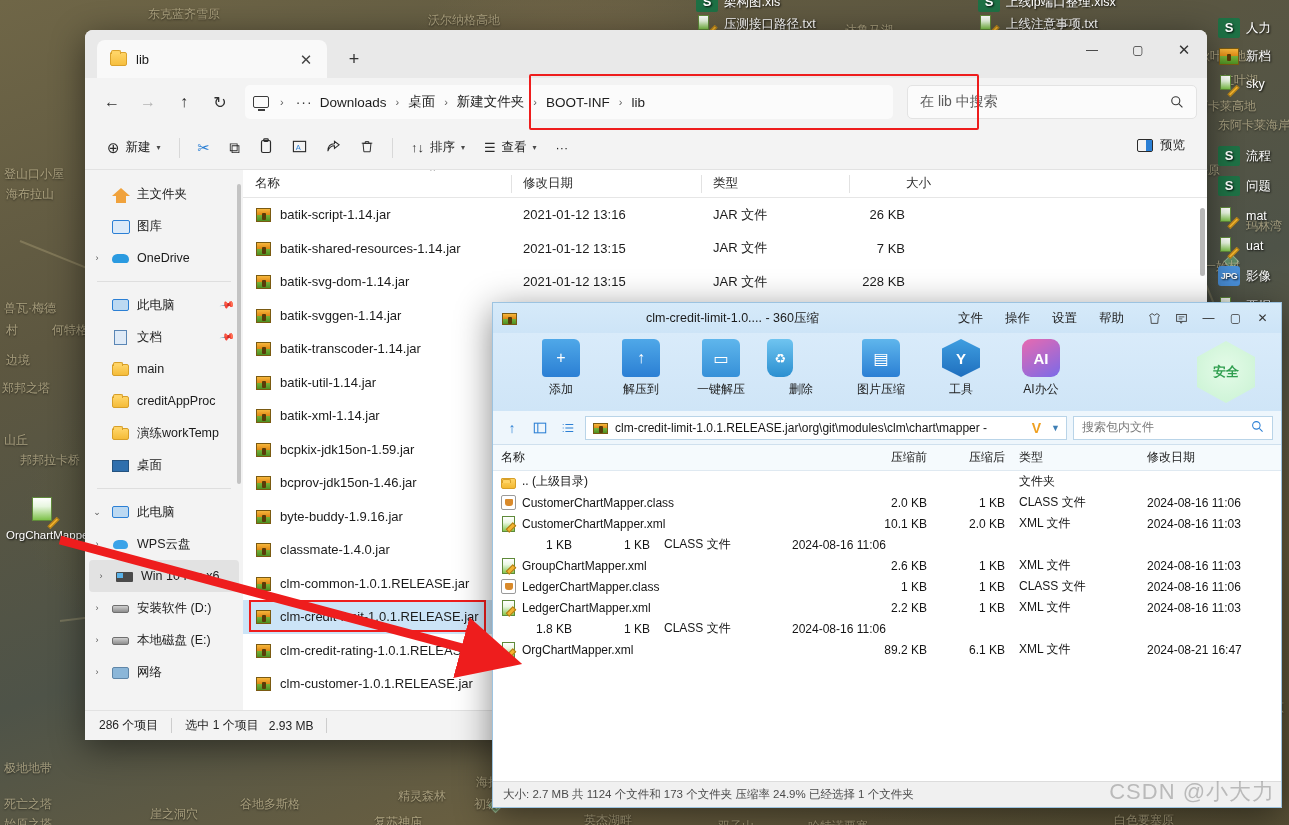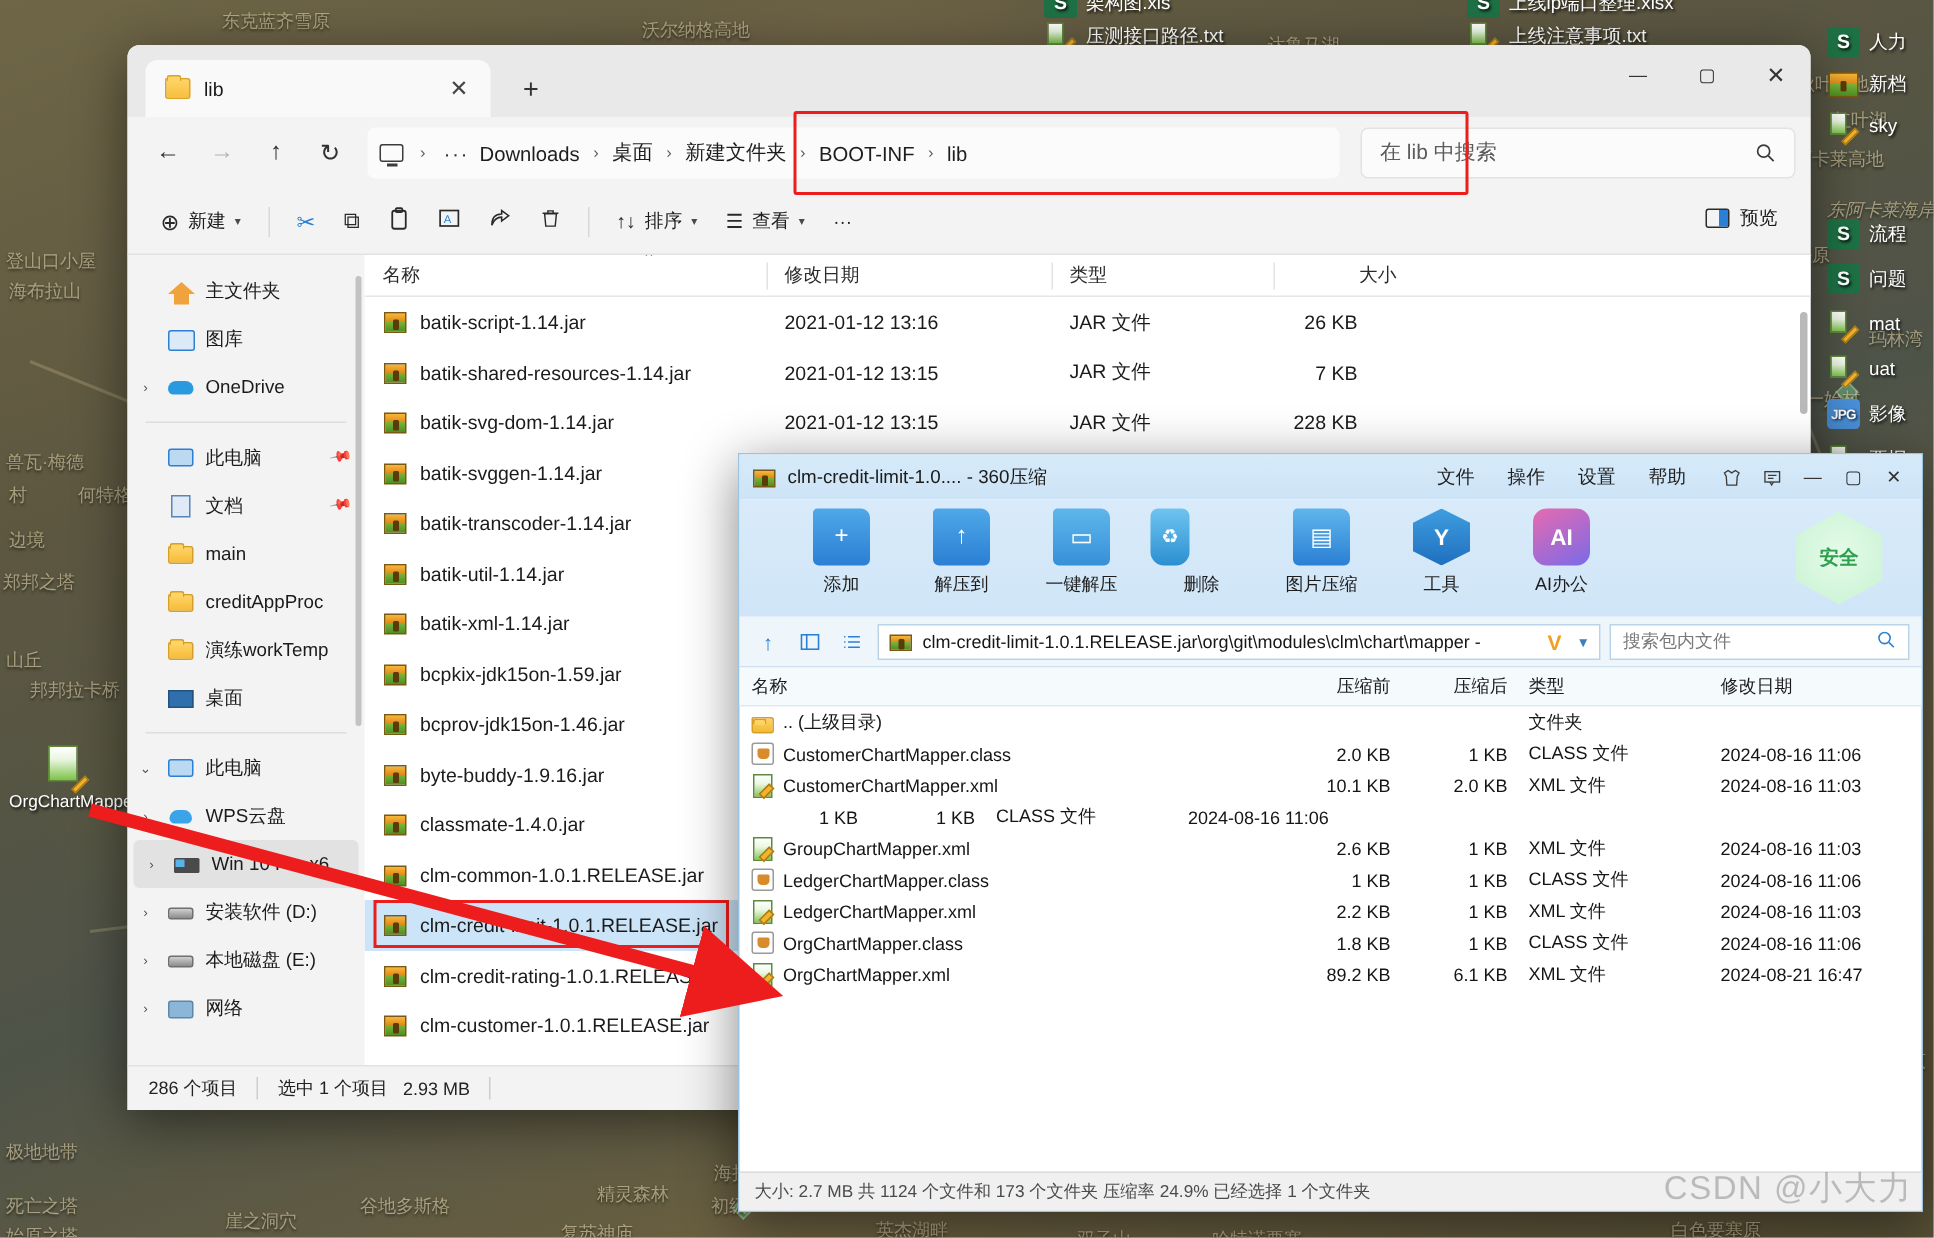--- a/index.html
+++ b/index.html
@@ -338,21 +338,21 @@
 
   
   #zipwin {
     left: 492px; top: 302px; width: 790px; height: 506px;
     background:#ffffff; border:1px solid #9cc3e0;
   }
   #zip-title {
     height: 30px; background: linear-gradient(180deg,#d6eaf9,#cde4f7);
     display:flex; align-items:center; padding-left:8px; gap:7px;
   }
-  #zip-title .t { font-size:12.5px; color:#1b1b1b; flex:1; }
+  #zip-title .t { font-size:12.5px; color:#1b1b1b; flex:1;text-align:center; }
   .zm { font-size:12.5px; color:#222; padding: 0 11px; }
   .zipctl { display:flex; align-items:center; gap:2px; padding-right:6px; }
   .zipctl div {
     width:25px;height:22px;display:flex;align-items:center;justify-content:center;
     color:#333; font-size:12px;
   }
   #zip-toolbar {
     height: 78px; background: linear-gradient(180deg,#d9ebfa,#cfe5f7);
     display:flex; align-items:flex-start; padding: 6px 0 0 28px; position:relative;
   }
@@ -464,21 +464,21 @@
   <div id="map-labels">
       <div class="map-label" style="left: 148px; top: 6px;">东克蓝齐雪原</div>
       <div class="map-label" style="left: 428px; top: 12px;">沃尔纳格高地</div>
       <div class="map-label" style="left: 845px; top: 22px;">达鲁马湖</div>
       <div class="map-label" style="left: 1198px; top: 48px;">秋叶台地</div>
       <div class="map-label" style="left: 1222px; top: 72px;">红叶湖</div>
       <div class="map-label" style="left: 1196px; top: 98px;">阿卡莱高地</div>
       <div class="map-label" style="left: 4px; top: 300px;">兽瓦·梅德</div>
       <div class="map-label" style="left: 6px; top: 322px;">村</div>
       <div class="map-label" style="left: 52px; top: 322px; text-align: center;">何特格</div>
-      <div class="map-label" style="left: 1218px; top: 132px; font-style: italic;">东阿卡莱海岸</div>
+      <div class="map-label" style="left: 1218px; top: 117px;">东阿卡莱海岸</div>
       <div class="map-label" style="left: 1196px; top: 162px;">平原</div>
       <div class="map-label" style="left: 1246px; top: 218px;">玛林湾</div>
       <div class="map-label" style="left: 1204px; top: 258px;">一始村</div>
       <div class="map-label" style="left: 4px; top: 166px;">登山口小屋</div>
       <div class="map-label" style="left: 6px; top: 186px;">海布拉山</div>
       <div class="map-label" style="left: 2px; top: 380px;">郑邦之塔</div>
       <div class="map-label" style="left: 4px; top: 432px;">山丘</div>
       <div class="map-label" style="left: 20px; top: 452px;">邦邦拉卡桥</div>
       <div class="map-label" style="left: 6px; top: 352px;">边境</div>
       <div class="map-label" style="left: 4px; top: 796px;">死亡之塔</div>
@@ -1205,24 +1205,20 @@
         <div class="zc-name">
           <span class="zi zi-xml"></span>
           <span>LedgerChartMapper.xml</span>
         </div>
         <div class="zc-pre">2.2 KB</div>
         <div class="zc-post">1 KB</div>
         <div class="zc-type">XML 文件</div>
         <div class="zc-date">2024-08-16 11:03</div>
       </div>
       <div class="zrow">
-        <div class="zc-name">
-          <span class="zi zi-class"></span>
-          <span>OrgChartMapper.class</span>
-        </div>
         <div class="zc-pre">1.8 KB</div>
         <div class="zc-post">1 KB</div>
         <div class="zc-type">CLASS 文件</div>
         <div class="zc-date">2024-08-16 11:06</div>
       </div>
       <div class="zrow">
         <div class="zc-name">
           <span class="zi zi-xml"></span>
           <span>OrgChartMapper.xml</span>
         </div>

